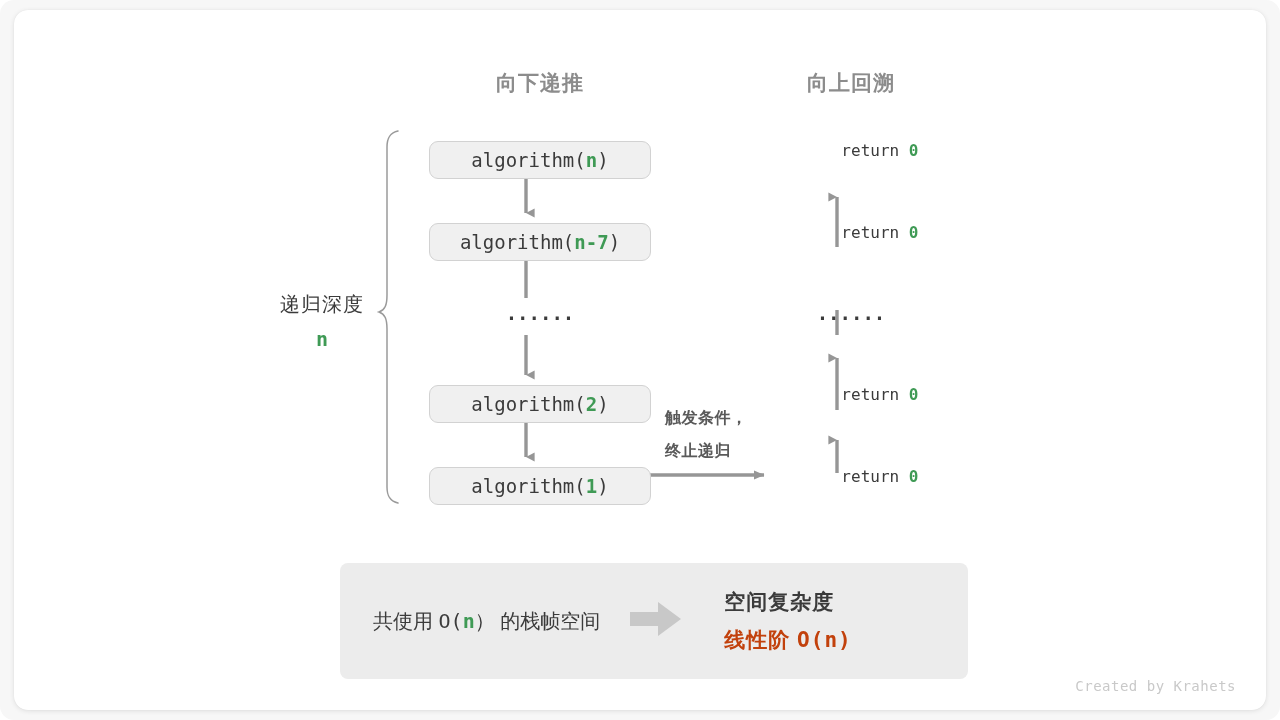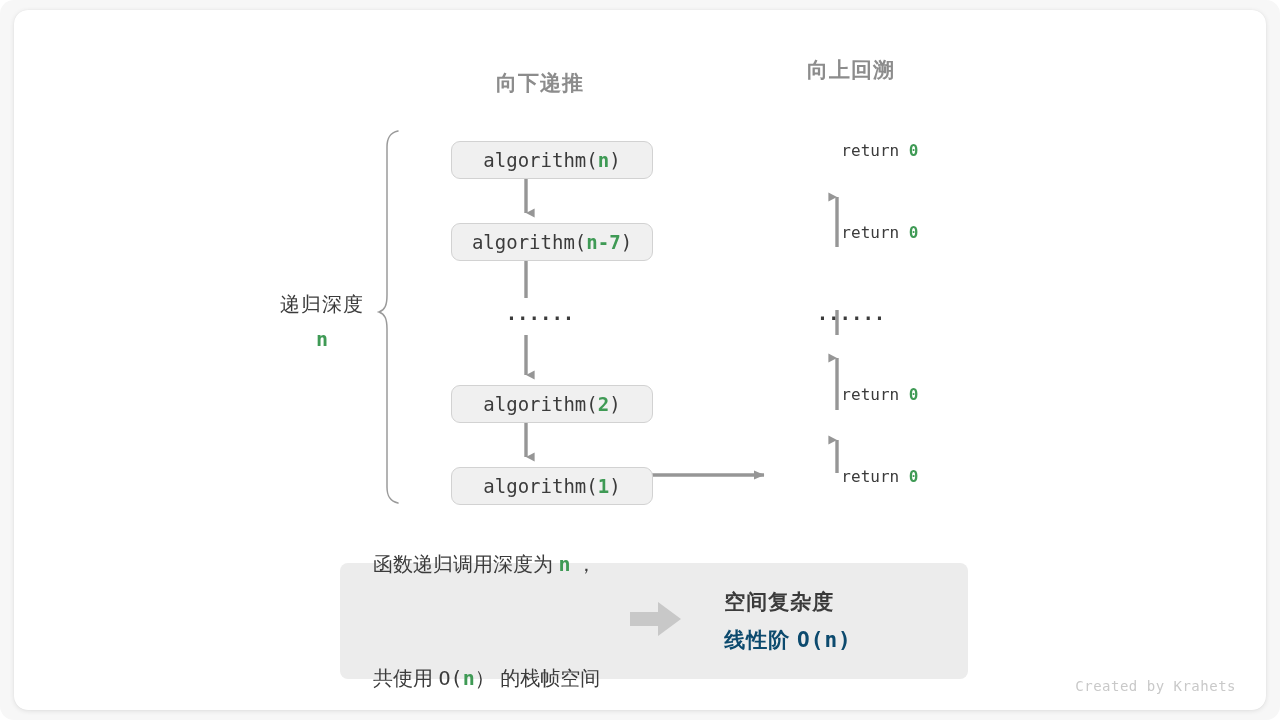--- a/index.html
+++ b/index.html
@@ -30,40 +30,39 @@
   
   .col-header {
     position: absolute;
     font-size: 21px;
     font-weight: bold;
     color: #8c8c8c;
     letter-spacing: 1px;
     white-space: nowrap;
   }
   #hdr-down  { left: 526px; top: 59px; transform: translateX(-50%); }
-  #hdr-up    { left: 837px; top: 46px; transform: translateX(-50%); }
+  #hdr-up    { left: 837px; top: 59px; transform: translateX(-50%); }
 
   
   .call-box {
     position: absolute;
     left: 415px;
-    width: 202px;
+    width: 222px;
     height: 38px;
     box-sizing: border-box;
     background: #f0f0f0;
     border: 1.6px solid #d2d2d2;
     border-radius: 9px;
     display: flex;
     align-items: center;
     justify-content: center;
     font-family: "DejaVu Sans Mono", "Liberation Mono", monospace;
     font-size: 19px;
     color: #3b3b3b;
     white-space: pre;
-    margin-left: 22px;
   }
   .call-box .arg { color: #3f9a55; font-weight: bold; }
 
   
   .ret-label {
     position: absolute;
     left: 837px;
     transform: translate(-50%, -50%);
     font-family: "DejaVu Sans Mono", "Liberation Mono", monospace;
     font-size: 16px;
@@ -167,21 +166,21 @@
     font-size: 21px;
     font-weight: bold;
     color: #3b3b3b;
     letter-spacing: 1px;
   }
   #summary-right .sr2 {
     display: block;
     margin-top: 10px;
     font-size: 21px;
     font-weight: bold;
-    color: #0c4a6e;
+    color: #c2410c;
     letter-spacing: 1px;
   }
   #summary-right .sr2 .mono {
     font-family: "DejaVu Sans Mono", "Liberation Mono", monospace;
   }
 
   
   #credit {
     position: absolute;
     right: 30px;
@@ -278,25 +277,28 @@
     <div class="dots" style="left:837px; top:308px">······</div>
 
     <div class="ret-label" style="top:384px">
       <span>return </span><span class="zero">0</span>
     </div>
 
     <div class="ret-label" style="top:466px">
       <span>return </span><span class="zero">0</span>
     </div>
 
+    <div id="trigger-note">
+      <div>触发条件，</div>
+      <div>终止递归</div>
+    </div>
 
     <div id="summary">
 
       <div id="summary-left">
-        <div><span>函数递归调用深度为 </span><span class="g">n</span><span> ，</span></div>
         <div><span>共使用 </span><span class="mono">O(</span><span class="g">n</span><span>）</span><span> 的栈帧空间</span></div>
       </div>
 
       <div id="big-arrow">
         <svg width="52" height="36" viewBox="0 0 52 36" xmlns="http://www.w3.org/2000/svg">
           <path d="M0,11 L28,11 L28,1 L51,18 L28,35 L28,25 L0,25 Z" fill="#c8c8c8"></path>
         </svg>
       </div>
 
       <div id="summary-right">

